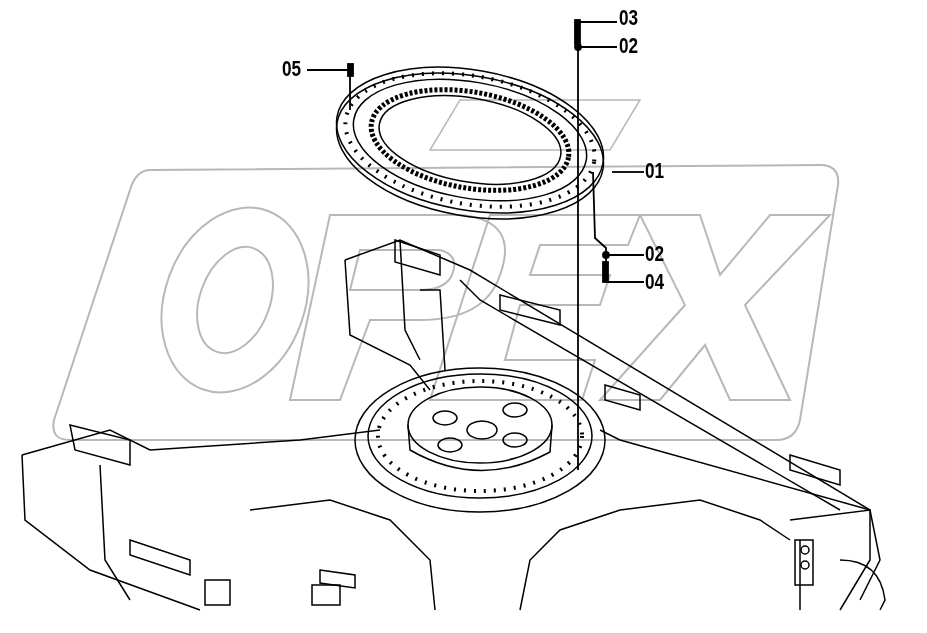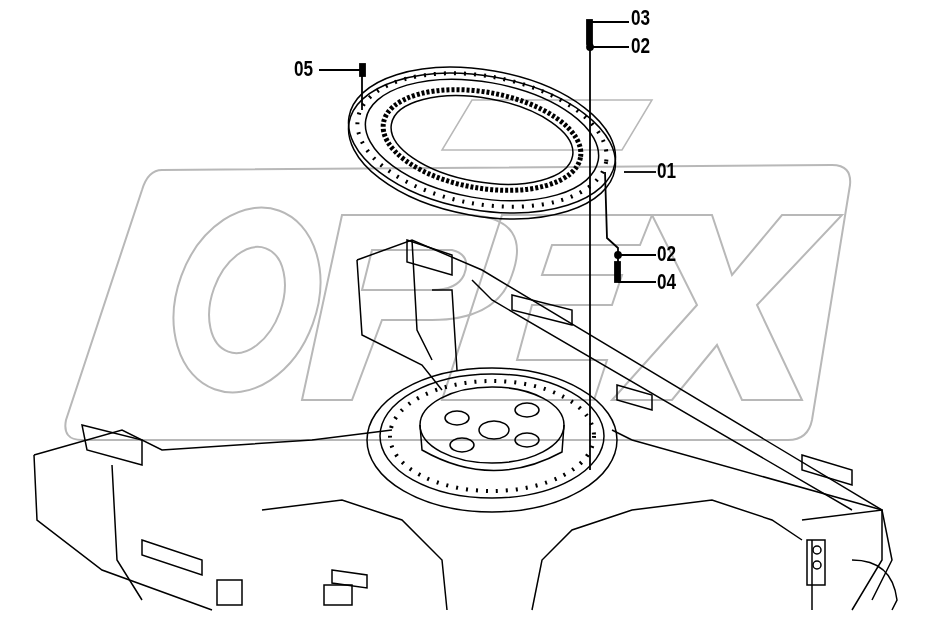--- a/index.html
+++ b/index.html
@@ -1,17 +1,17 @@
 <!DOCTYPE html>
 <html><head>
 <meta charset="utf-8">
 <style>
   html,body{margin:0;padding:0;background:#fff;}
   body{width:927px;height:633px;overflow:hidden;position:relative;font-family:"Liberation Sans",sans-serif;}
-  #stage{position:absolute;left:12px;top:0;width:827px;height:633px;}
+  #stage{position:absolute;left:0;top:0;width:827px;height:633px;}
   .callout{position:absolute;font-family:"Liberation Sans Narrow","Liberation Sans",sans-serif;font-size:22px;font-weight:bold;color:#000;transform:scaleX(0.78);transform-origin:left top;line-height:22px;letter-spacing:0px;}
 </style>
 </head>
 <body>
 
 <div id="stage">
 <svg width="927" height="633" viewBox="0 0 927 633" xmlns="http://www.w3.org/2000/svg">
 
   <g fill="none" stroke="#b8b8b8" stroke-width="2">
     <path d="M150 170 L820 165 Q840 165 838 185 L800 420 Q796 440 776 440 L70 440 Q50 440 54 420 L130 190 Q136 170 150 170 Z"></path>

